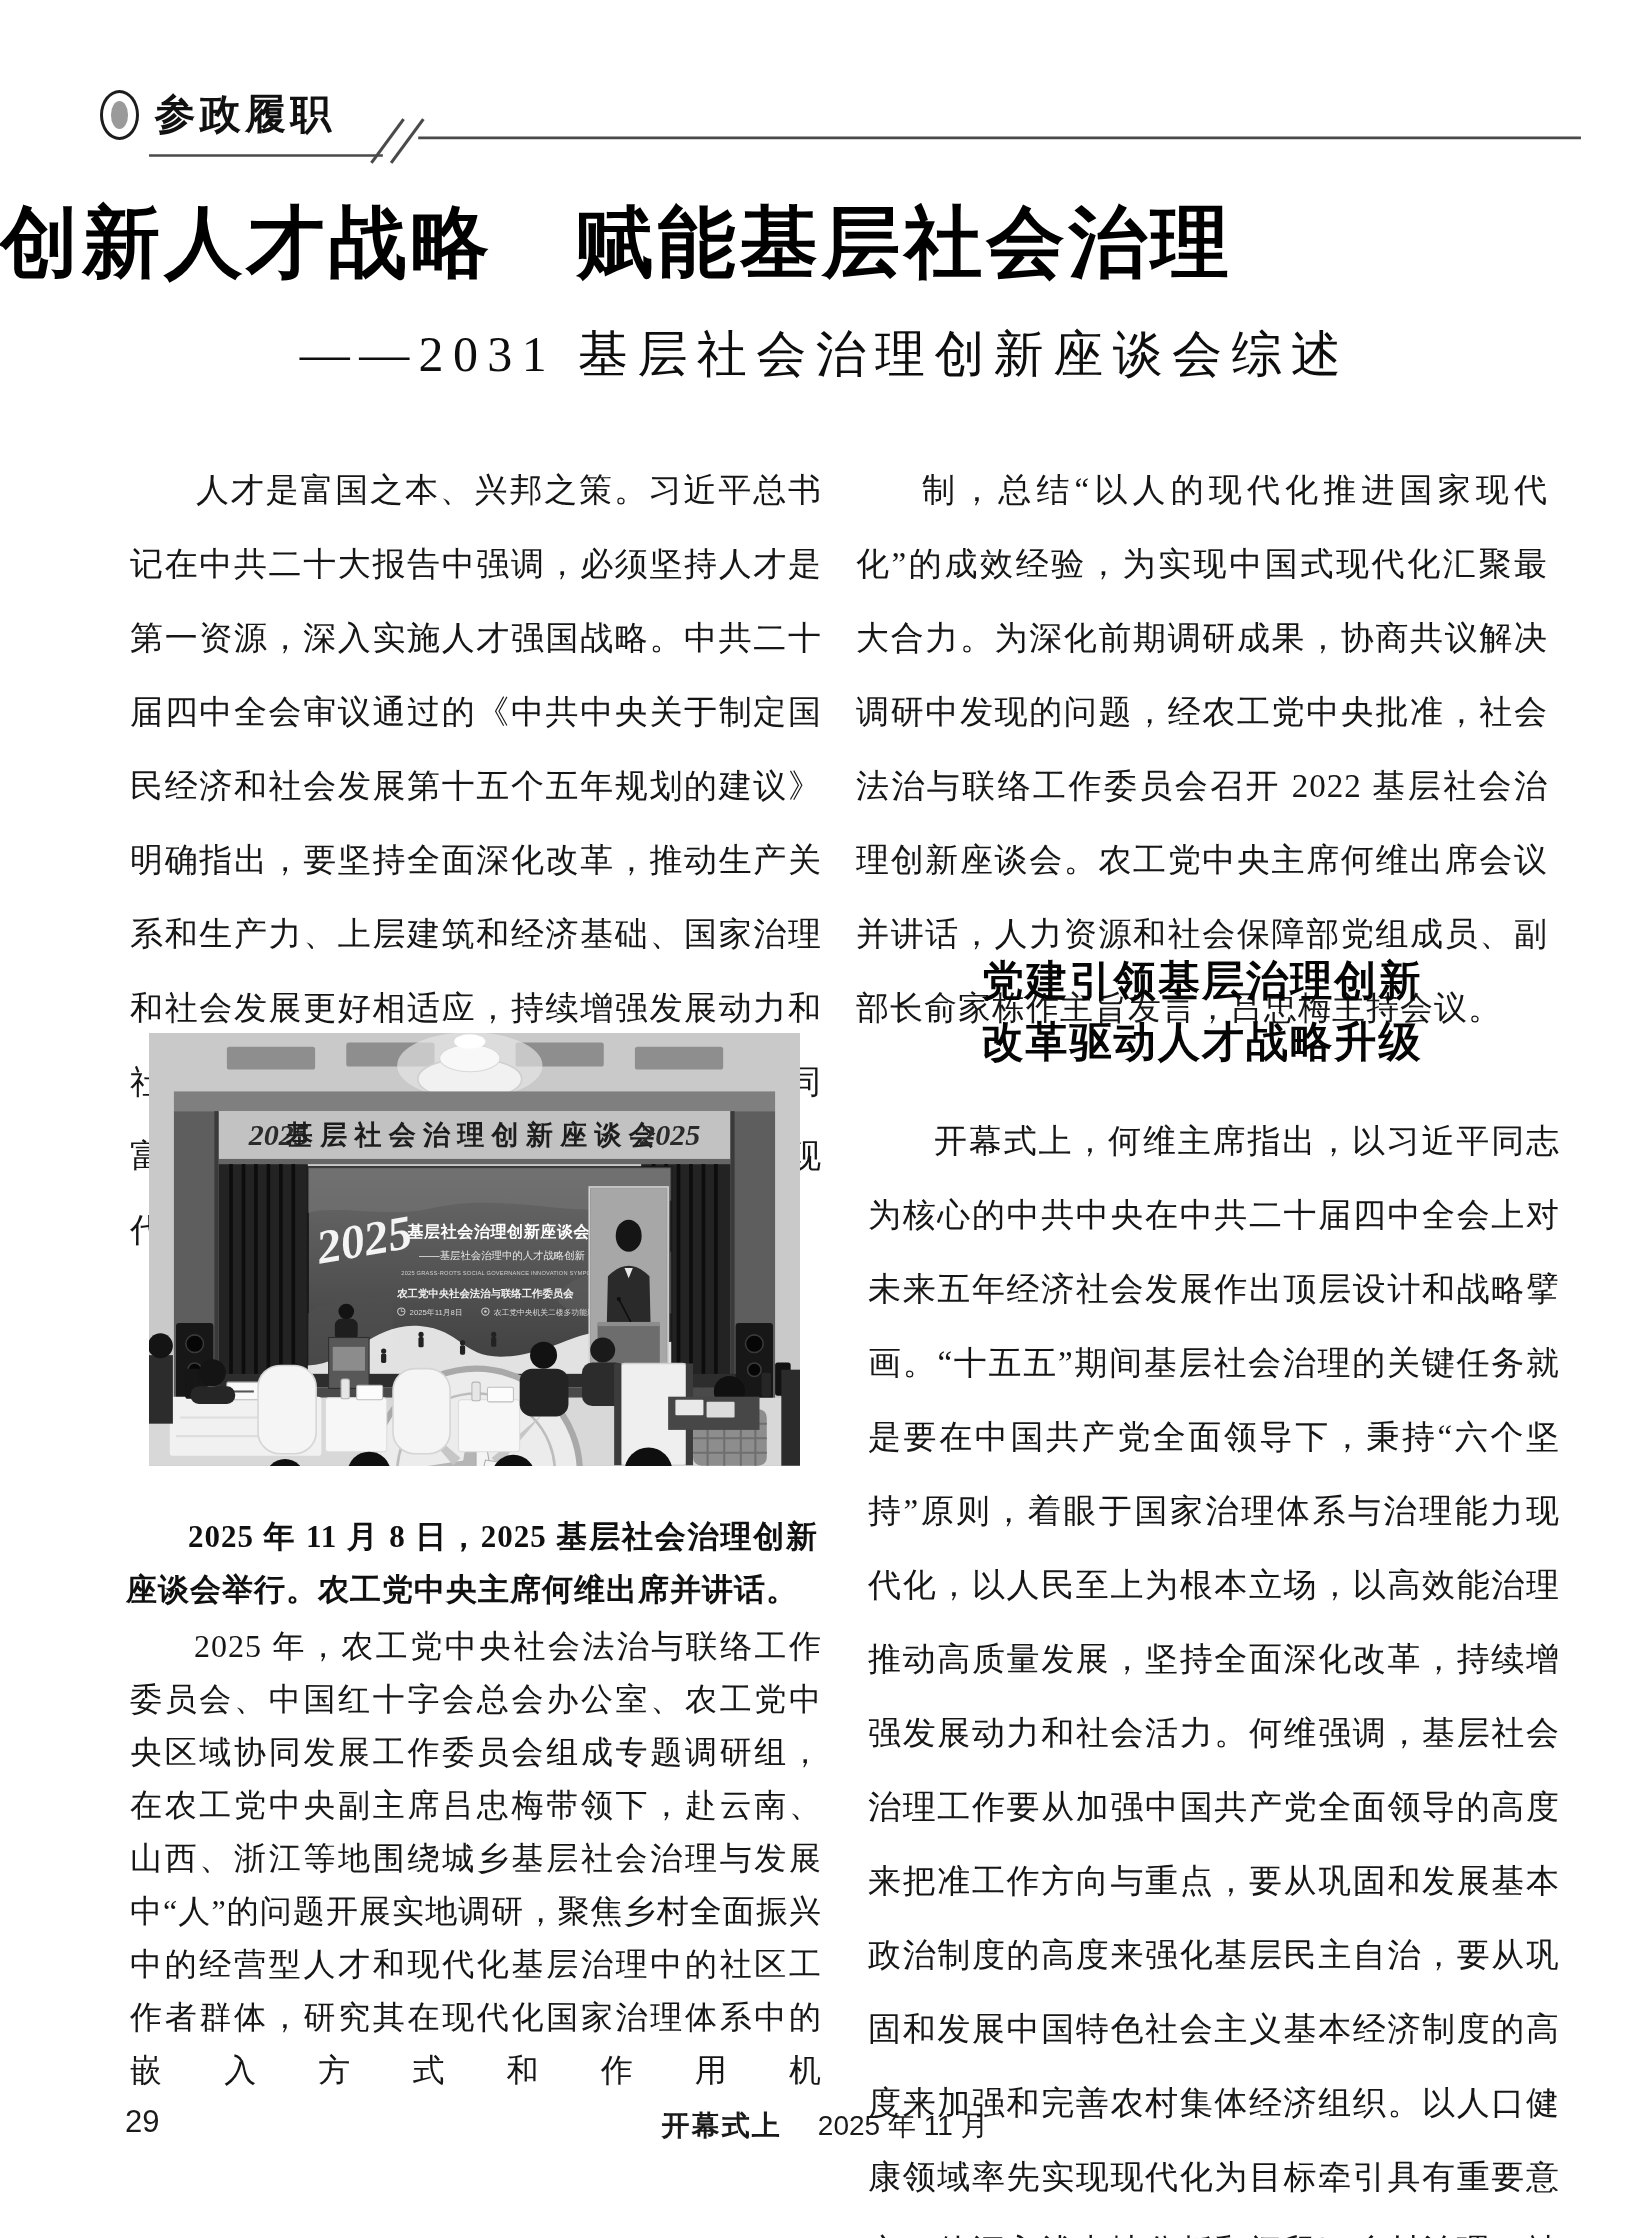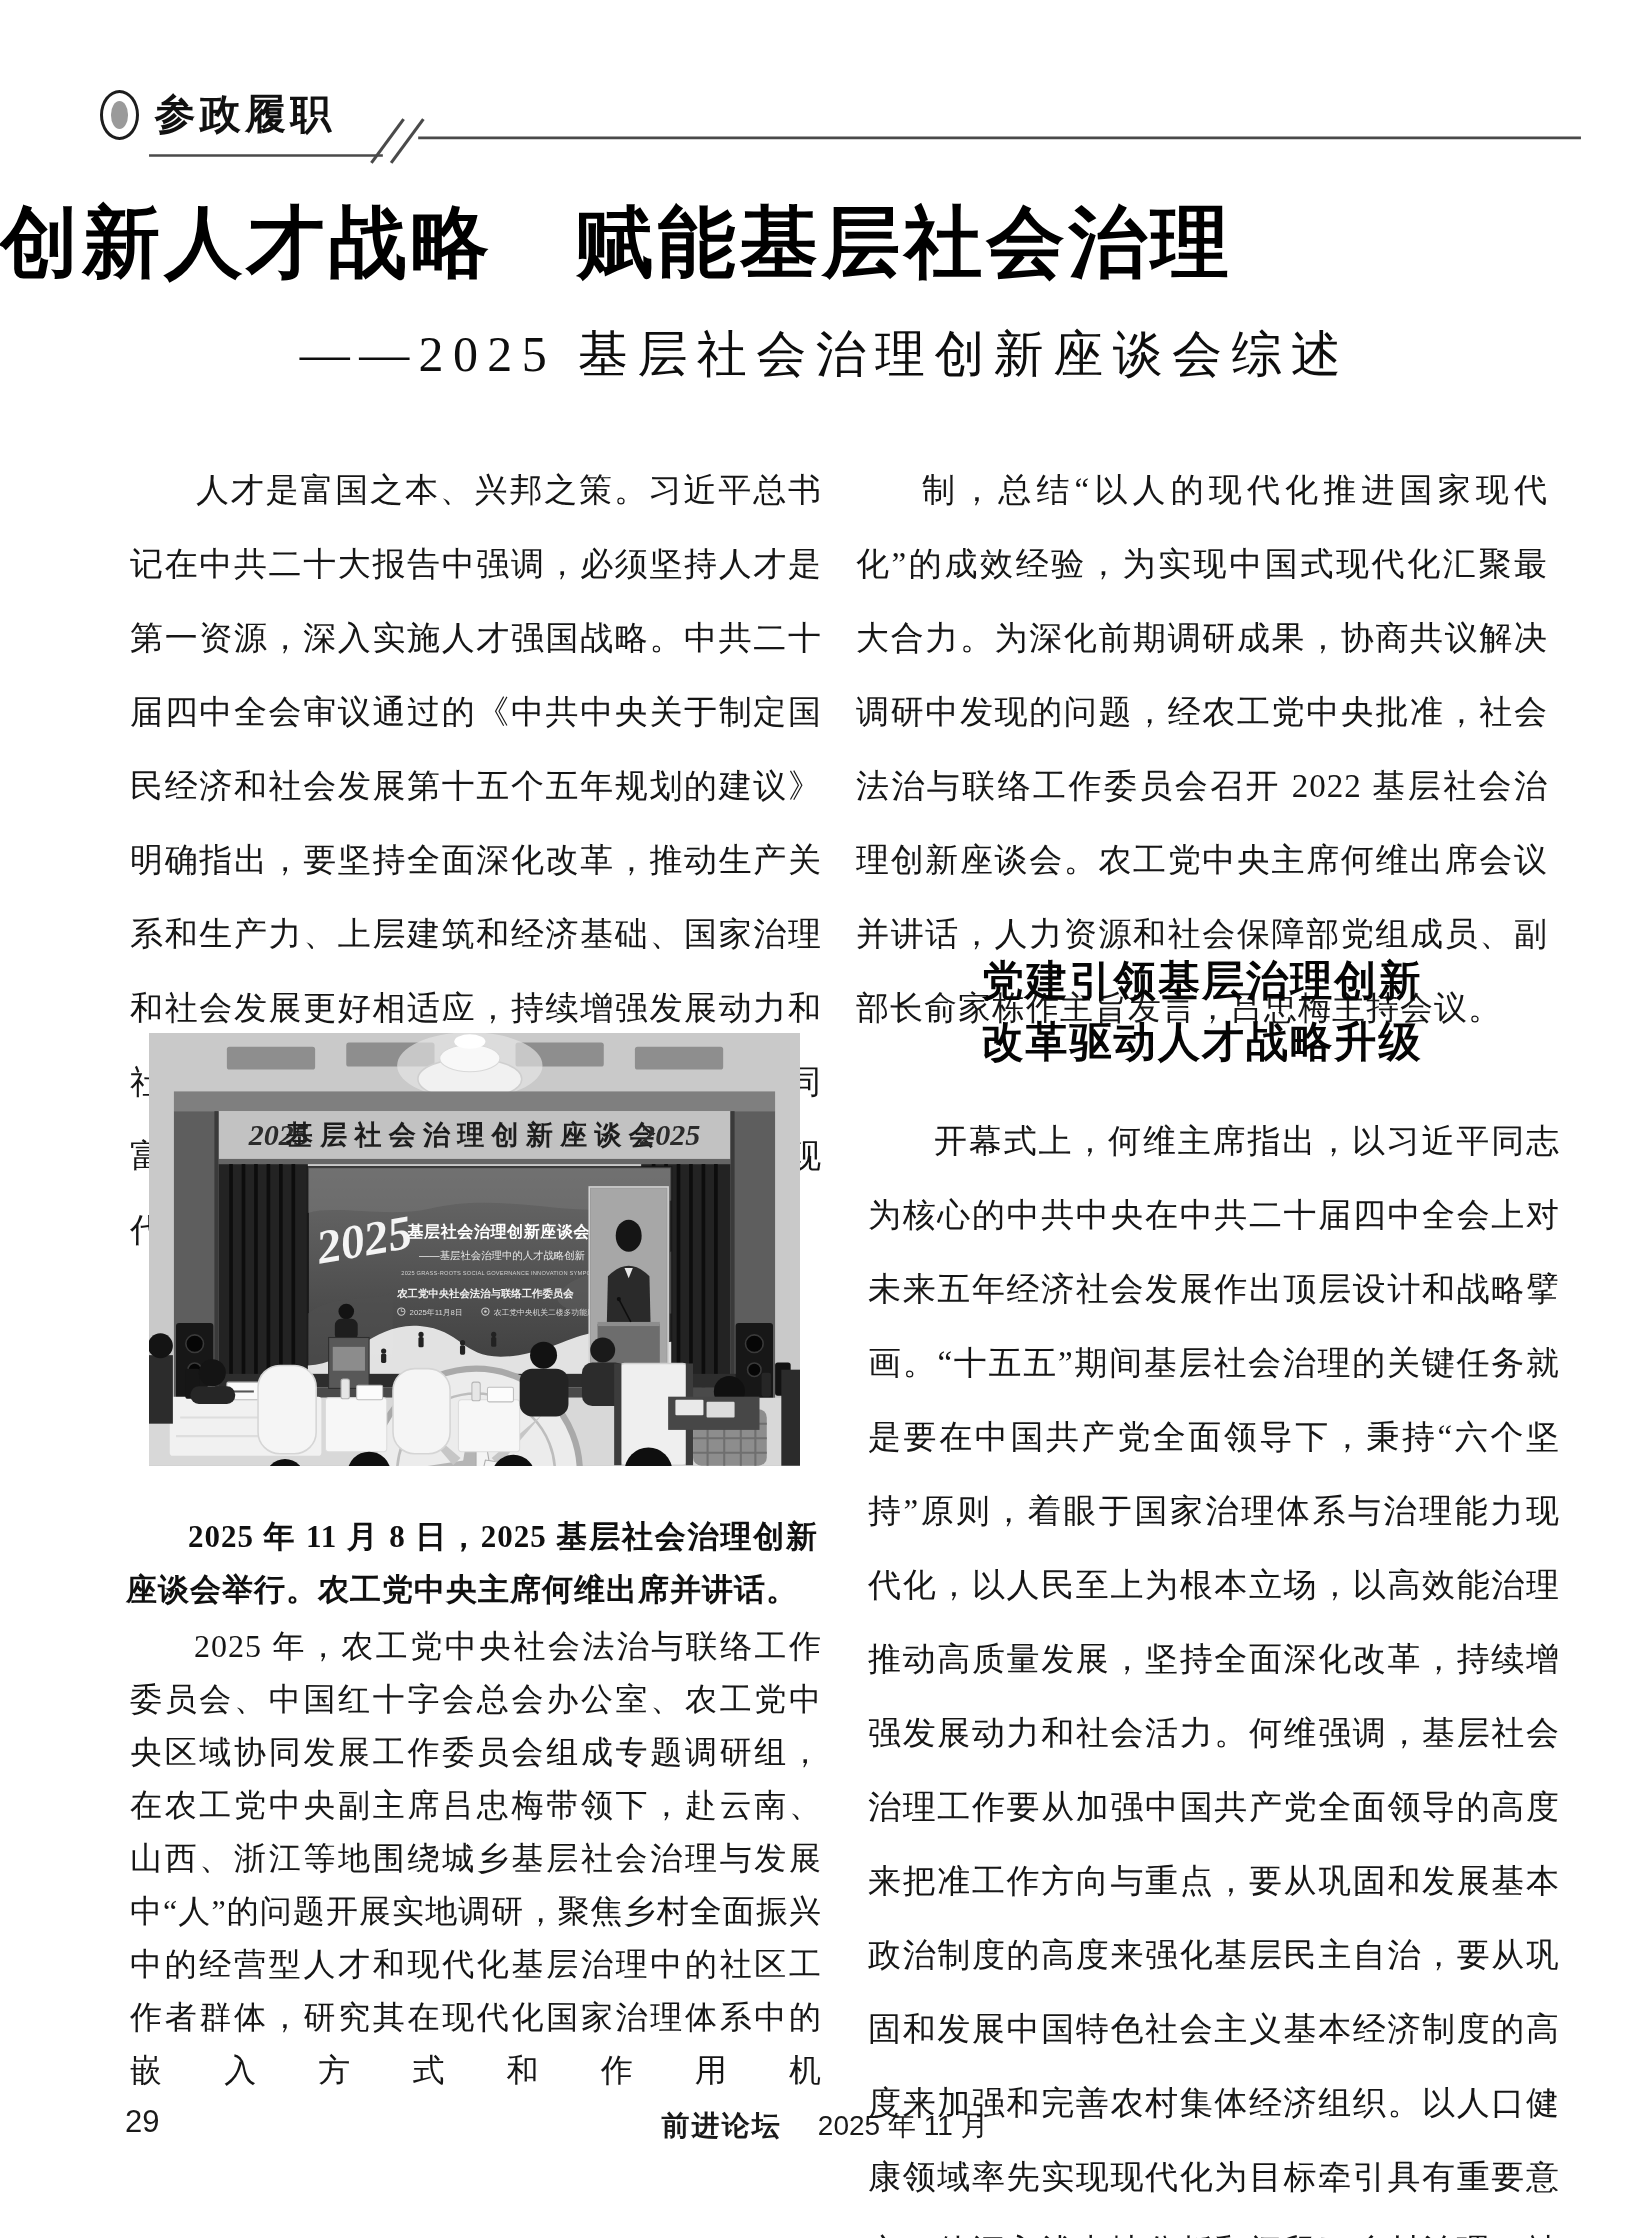--- a/index.html
+++ b/index.html
@@ -60,21 +60,21 @@
   </div>
 
   <svg class="header-rule" viewBox="0 0 2760 92">
     <line x1="2" y1="74" x2="452" y2="74" stroke="#4a4a4a" stroke-width="5"></line>
     <line x1="430" y1="88" x2="492" y2="4" stroke="#4a4a4a" stroke-width="6"></line>
     <line x1="468" y1="88" x2="530" y2="4" stroke="#4a4a4a" stroke-width="6"></line>
     <line x1="520" y1="40" x2="2758" y2="40" stroke="#4a4a4a" stroke-width="5"></line>
   </svg>
 
   <h1 class="title">创新人才战略　赋能基层社会治理</h1>
-  <div class="subtitle">——2025 基层社会治理创新座谈会综述</div>
+  <div class="subtitle">——2031 基层社会治理创新座谈会综述</div>
 
   <p class="body-par" id="p-left-1">人才是富国之本、兴邦之策。习近平总书记在中共二十大报告中强调，必须坚持人才是第一资源，深入实施人才强国战略。中共二十届四中全会审议通过的《中共中央关于制定国民经济和社会发展第十五个五年规划的建议》明确指出，要坚持全面深化改革，推动生产关系和生产力、上层建筑和经济基础、国家治理和社会发展更好相适应，持续增强发展动力和社会活力，推动人的全面发展、全体人民共同富裕迈出坚实步伐，确保基本实现社会主义现代化取得决定性进展。</p>
 
   <figure class="photo">
     <svg width="651" height="433" viewBox="0 0 1254 833">
       <defs>
         <linearGradient id="gScreen" x1="0" y1="0" x2="0" y2="1">
           <stop offset="0" stop-color="#6a6a6a"></stop>
           <stop offset="1" stop-color="#3e3e3e"></stop>
         </linearGradient>
@@ -265,17 +265,17 @@
 
   <div class="sec-head">
     <div>党建引领基层治理创新</div>
     <div>改革驱动人才战略升级</div>
   </div>
 
   <p class="body-par flow-on" id="p-right-2">开幕式上，何维主席指出，以习近平同志为核心的中共中央在中共二十届四中全会上对未来五年经济社会发展作出顶层设计和战略擘画。“十五五”期间基层社会治理的关键任务就是要在中国共产党全面领导下，秉持“六个坚持”原则，着眼于国家治理体系与治理能力现代化，以人民至上为根本立场，以高效能治理推动高质量发展，坚持全面深化改革，持续增强发展动力和社会活力。何维强调，基层社会治理工作要从加强中国共产党全面领导的高度来把准工作方向与重点，要从巩固和发展基本政治制度的高度来强化基层民主自治，要从巩固和发展中国特色社会主义基本经济制度的高度来加强和完善农村集体经济组织。以人口健康领域率先实现现代化为目标牵引具有重要意义，他深入浅出地分析和阐释了乡村治理、社区治理以及红十字会等工作面临的形势和任务。他表示，这次会议聚焦基层社会治理</p>
 
   <span class="page-num">29</span>
   <div class="footer-center">
-    <span class="journal">前进论坛</span><span class="gap"></span><span class="issue">2025 年 11 月</span>
+    <span class="journal">开幕式上</span><span class="gap"></span><span class="issue">2025 年 11 月</span>
   </div>
 
 </div>
 
 
 </body></html>

